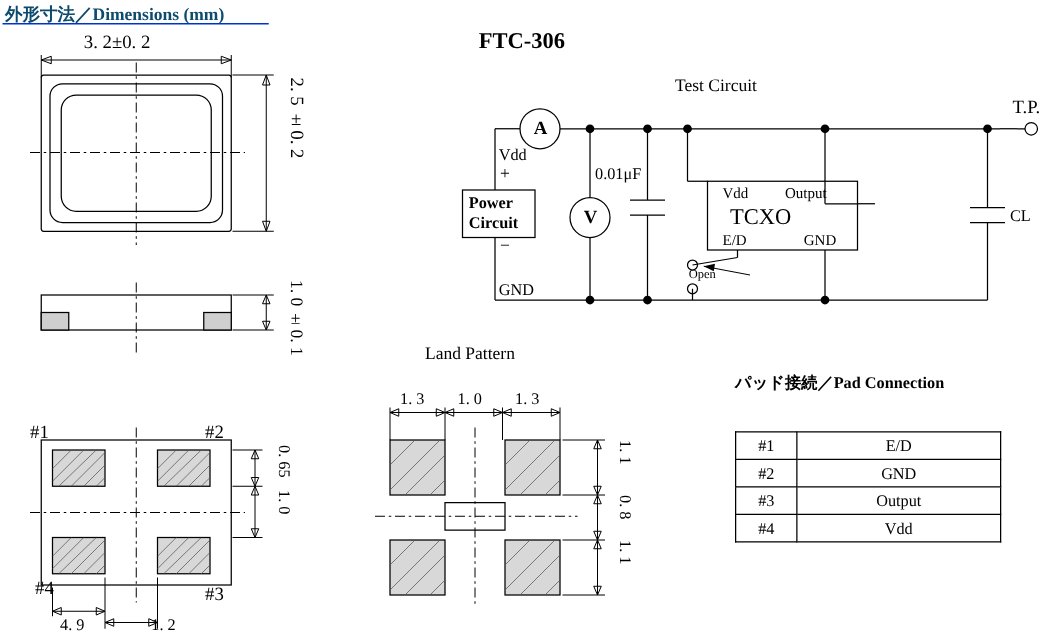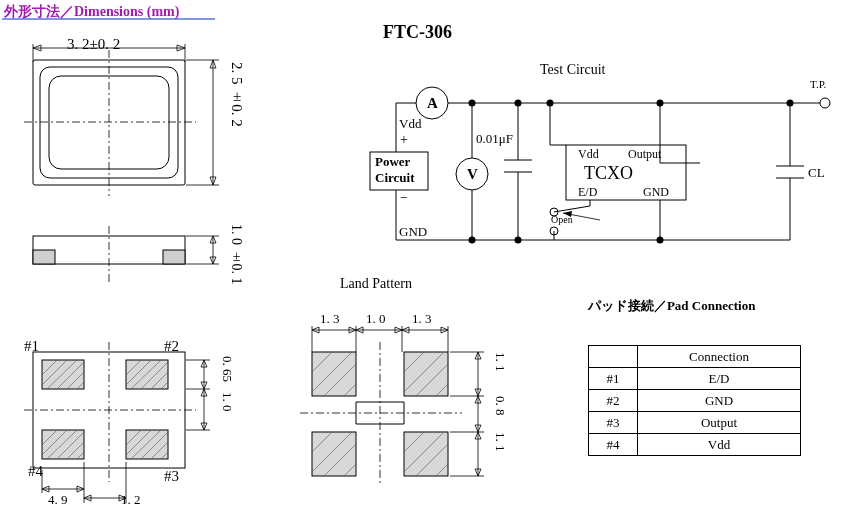--- a/index.html
+++ b/index.html
@@ -7,21 +7,21 @@
     width: 845px; height: 515px;
     background: #ffffff;
     font-family: "Liberation Serif", serif;
     color: #000;
     position: relative;
     overflow: hidden;
   }
   .abs { position: absolute; }
   .t { font-size: 13px; white-space: nowrap; }
   .tb { font-weight: bold; }
-  .blue { color: #a21caf; font-family: Liberation Serif, serif; }
+  .blue { color: #0c4a6e; font-family: Liberation Serif, serif; }
   .vert { writing-mode: vertical-rl; text-orientation: mixed; }
 
   svg { position:absolute; left:0; top:0; }
   .ln { stroke:#000; stroke-width:1; fill:none; }
   .lnthin { stroke:#000; stroke-width:0.8; fill:none; }
   .dash { stroke:#000; stroke-width:0.8; fill:none; stroke-dasharray: 8 3 2 3; }
   .dim { stroke:#000; stroke-width:0.8; fill:none; }
   .pad { fill:#d8d8d8; stroke:#000; stroke-width:1; }
   .padh { fill:#cfcfcf; stroke:#000; stroke-width:1; }
   .wht { fill:#fff; stroke:#000; stroke-width:1; }
@@ -244,21 +244,21 @@
   <line class="ln" x1="776" y1="166" x2="804" y2="166"></line>
   <line class="ln" x1="776" y1="178" x2="804" y2="178"></line>
   <line class="ln" x1="790" y1="178" x2="790" y2="240"></line>
   <circle cx="790" cy="103" r="3.5" fill="#000"></circle>
   <line class="ln" x1="660" y1="240" x2="790" y2="240"></line>
 
   <line class="ln" x1="800" y1="103" x2="820" y2="103"></line>
   <circle class="wht" cx="825" cy="103" r="5"></circle>
 </svg>
 
-<div class="abs t" style="left:67px; top:36px; font-size:15px;">3. 2±0. 2</div>
+<div class="abs t" style="left:67px; top:26px; font-size:15px;">3. 2±0. 2</div>
 <div class="abs" style="left:228px; top:62px;">
   <span class="t vert" style="font-size:15px;">2. 5 ±0. 2</span>
 </div>
 
 <div class="abs" style="left:228px; top:224px;">
   <span class="t vert" style="font-size:14px;">1. 0 ±0. 1</span>
 </div>
 
 <div class="abs t" style="left:24px; top:338px; font-size:15px;">#1</div>
 <div class="abs t" style="left:164px; top:338px; font-size:15px;">#2</div>
@@ -296,30 +296,26 @@
 <div class="abs t" style="left:400px; top:190px; font-size:14px;">−</div>
 <div class="abs t" style="left:399px; top:116px; font-size:13px;">Vdd</div>
 <div class="abs t" style="left:399px; top:224px; font-size:13px;">GND</div>
 <div class="abs t" style="left:476px; top:131px; font-size:13px;">0.01μF</div>
 <div class="abs t" style="left:584px; top:163px; font-size:18px;">TCXO</div>
 <div class="abs t" style="left:578px; top:147px; font-size:12px;">Vdd</div>
 <div class="abs t" style="left:628px; top:147px; font-size:12px;">Output</div>
 <div class="abs t" style="left:578px; top:185px; font-size:12px;">E/D</div>
 <div class="abs t" style="left:643px; top:185px; font-size:12px;">GND</div>
 <div class="abs t" style="left:521px; top:214px; font-size:10px;margin-left:30px;">Open</div>
-<div class="abs t" style="left:810px; top:78px; font-size:11px;">T.P.</div>
+<div class="abs t" style="left:810px; top:78px; font-size:15px;">T.P.</div>
 <div class="abs t" style="left:808px; top:165px; font-size:13px;">CL</div>
 
 <div class="abs" style="left:588px; top:345px;">
   <table class="pad-conn">
     <tbody>
-      <tr>
-        <td class="num"></td>
-        <td class="conn">Connection</td>
-      </tr>
       <tr>
         <td class="num">#1</td>
         <td class="conn">E/D</td>
       </tr>
       <tr>
         <td class="num">#2</td>
         <td class="conn">GND</td>
       </tr>
       <tr>
         <td class="num">#3</td>

